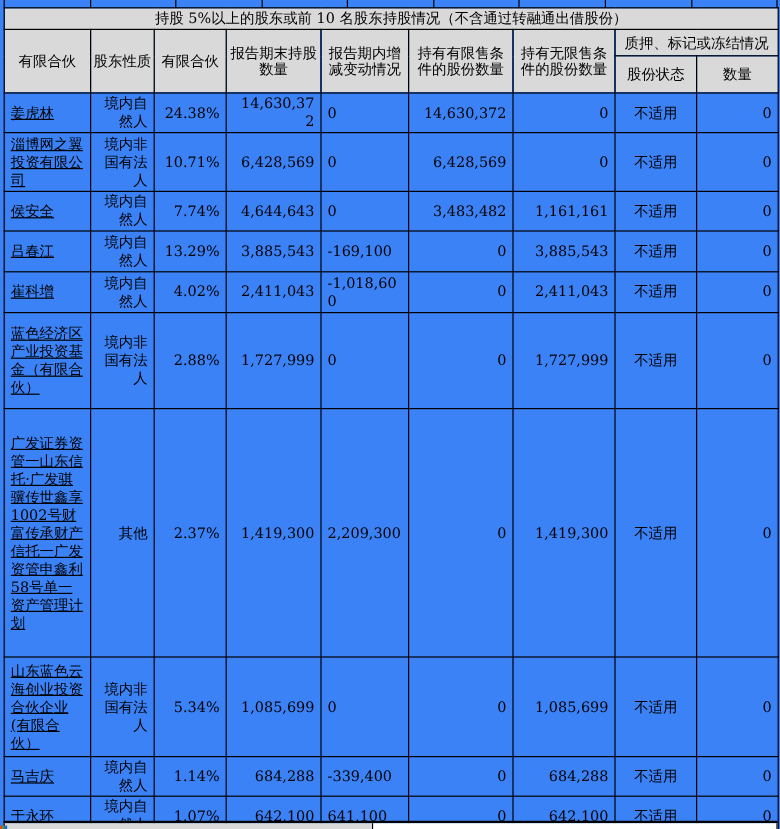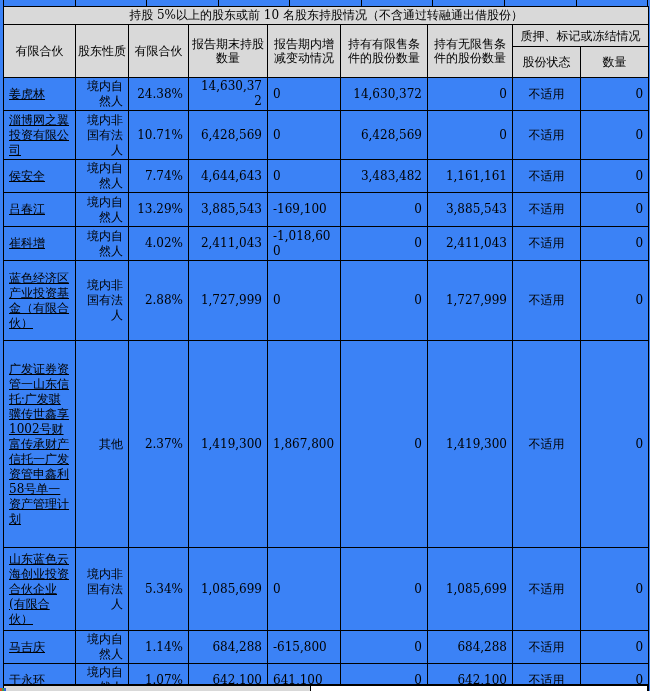--- a/index.html
+++ b/index.html
@@ -184,21 +184,21 @@
       <td class="num">1,727,999</td>
       <td class="stat">不适用</td>
       <td class="num">0</td>
     </tr>
 
     <tr class="h207">
       <td class="name">广发证券资管一山东信托·广发骐骥传世鑫享1002号财富传承财产信托一广发资管申鑫利58号单一资产管理计划</td>
       <td class="nat">其他</td>
       <td class="num">2.37%</td>
       <td class="num">1,419,300</td>
-      <td class="chg">1,867,800</td>
+      <td class="chg">2,209,300</td>
       <td class="num">0</td>
       <td class="num">1,419,300</td>
       <td class="stat">不适用</td>
       <td class="num">0</td>
     </tr>
 
     <tr class="h83">
       <td class="name">山东蓝色云海创业投资合伙企业(有限合伙）</td>
       <td class="nat">境内非国有法人</td>
       <td class="num">5.34%</td>
@@ -208,21 +208,21 @@
       <td class="num">1,085,699</td>
       <td class="stat">不适用</td>
       <td class="num">0</td>
     </tr>
 
     <tr class="h29">
       <td class="name">马吉庆</td>
       <td class="nat">境内自然人</td>
       <td class="num">1.14%</td>
       <td class="num">684,288</td>
-      <td class="chg">-615,800</td>
+      <td class="chg">-339,400</td>
       <td class="num">0</td>
       <td class="num">684,288</td>
       <td class="stat">不适用</td>
       <td class="num">0</td>
     </tr>
 
     <tr class="h29">
       <td class="name">于永环</td>
       <td class="nat">境内自然人</td>
       <td class="num">1.07%</td>

